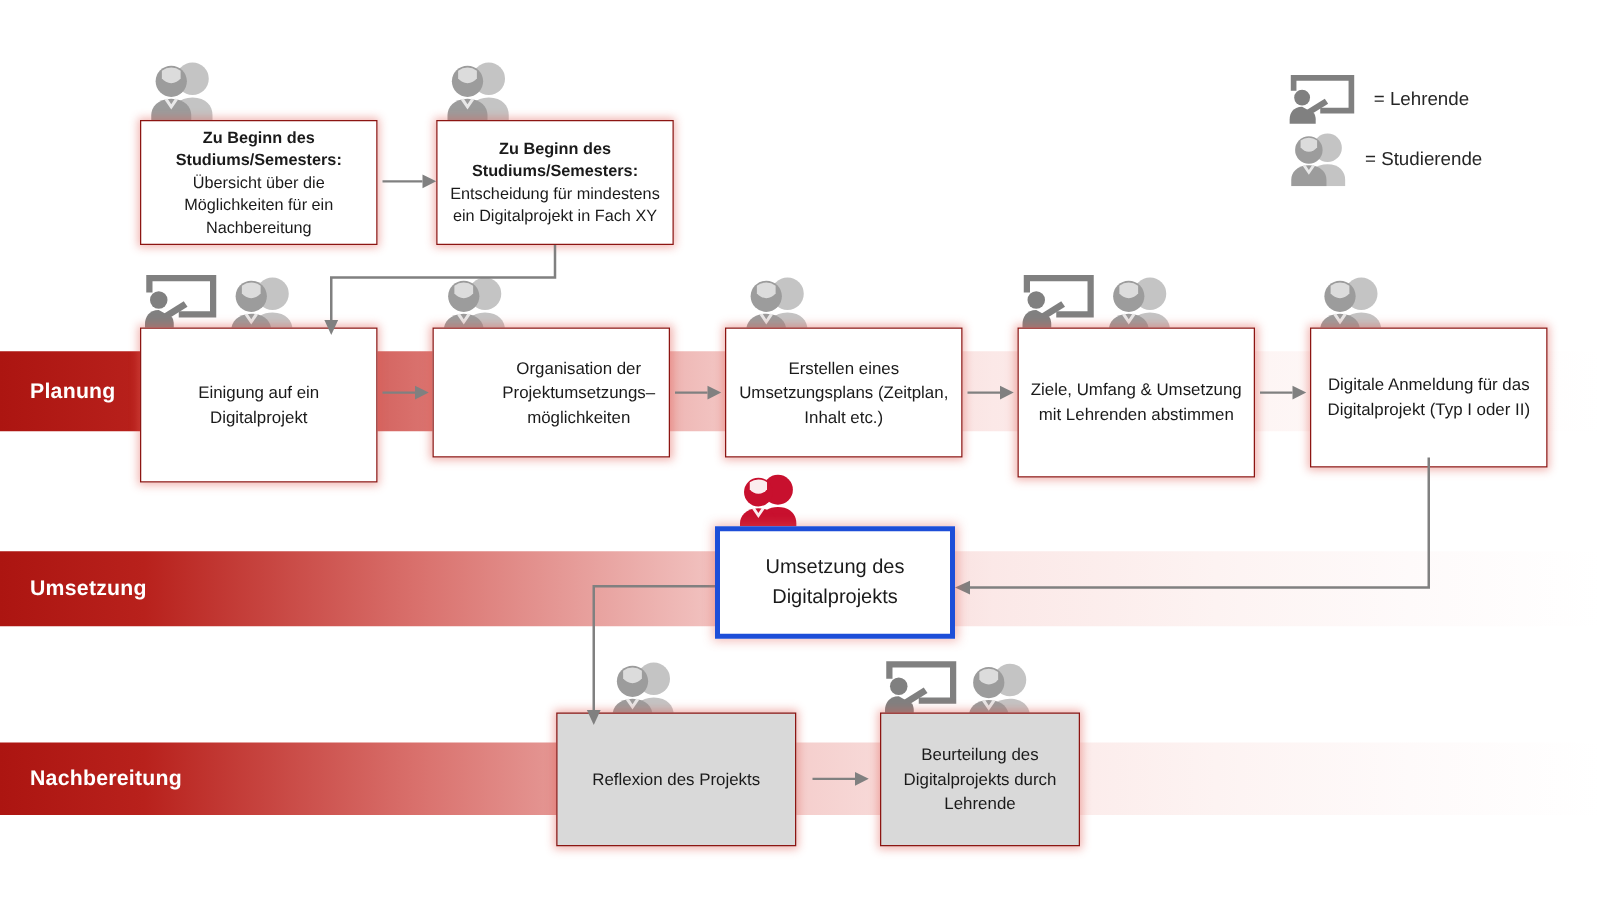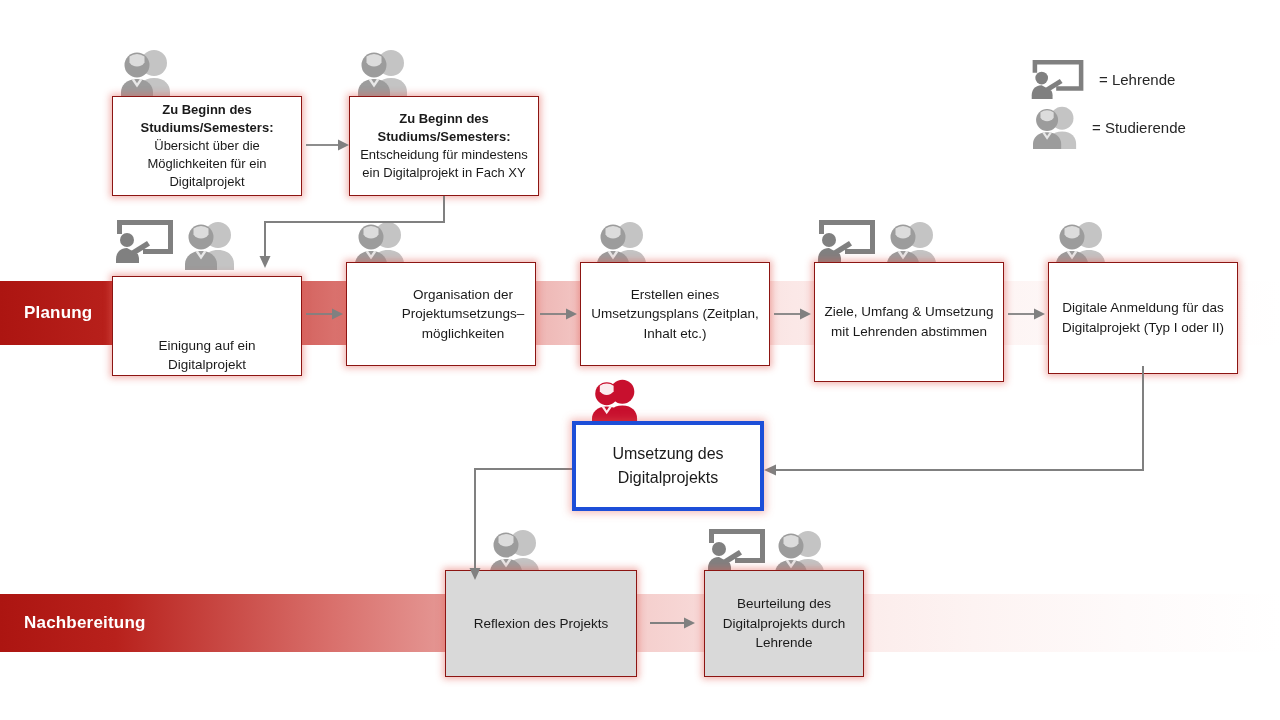--- a/index.html
+++ b/index.html
@@ -103,20 +103,23 @@
   }
 </style>
 </head>
 <body>
 
 <div id="stage">
 
   <div class="band band-planung">
     <span class="band-label">Planung</span>
   </div>
+  <div class="band band-umsetzung">
+    <span class="band-label">Umsetzung</span>
+  </div>
   <div class="band band-nach">
     <span class="band-label">Nachbereitung</span>
   </div>
 
   <span class="icon" style="left:118px; top:48px;">
     <svg width="56" height="50" viewBox="0 0 56 50">
       <circle cx="36" cy="15" r="13" fill="#c4c4c4"></circle>
       <path d="M36 30 c-11 0 -16 7 -16 14 v6 h32 v-6 c0 -7 -5 -14 -16 -14z" fill="#c4c4c4"></path>
       <circle cx="19" cy="17" r="12.5" fill="#9c9c9c"></circle>
       <path d="M26.5 8.5 a12.5 12.5 0 0 0 -15 0 l0 6 a9 9 0 0 0 15 0 z" fill="#dcdcdc"></path>
@@ -131,21 +134,21 @@
       <circle cx="19" cy="17" r="12.5" fill="#9c9c9c"></circle>
       <path d="M26.5 8.5 a12.5 12.5 0 0 0 -15 0 l0 6 a9 9 0 0 0 15 0 z" fill="#dcdcdc"></path>
       <path d="M19 31 c-11 0 -16 7 -16 13 v6 h32 v-6 c0 -6 -5 -13 -16 -13z" fill="#9c9c9c"></path>
       <path d="M13.5 31.5 l5.5 8 l5.5 -8 l-2.5 -0.8 l-3 4.6 l-3 -4.6 z" fill="#e8e8e8"></path>
     </svg>
   </span>
 
   <div class="node top-node" style="left:112px; top:96px; width:190px; height:100px;">
     <div class="txt">
       <span class="lead">Zu Beginn des Studiums/Semesters</span><span class="lead">:</span>
-      <span>Übersicht über die Möglichkeiten für ein Digitalprojekt</span>
+      <span>Übersicht über die Möglichkeiten für ein Nachbereitung</span>
     </div>
   </div>
 
   <div class="node top-node" style="left:349px; top:96px; width:190px; height:100px;">
     <div class="txt">
       <span class="lead">Zu Beginn des Studiums/Semesters</span><span class="lead">:</span>
       <span>Entscheidung für mindestens ein Digitalprojekt in Fach XY</span>
     </div>
   </div>
 
@@ -223,21 +226,21 @@
     <svg width="56" height="50" viewBox="0 0 56 50">
       <circle cx="36" cy="15" r="13" fill="#c4c4c4"></circle>
       <path d="M36 30 c-11 0 -16 7 -16 14 v6 h32 v-6 c0 -7 -5 -14 -16 -14z" fill="#c4c4c4"></path>
       <circle cx="19" cy="17" r="12.5" fill="#9c9c9c"></circle>
       <path d="M26.5 8.5 a12.5 12.5 0 0 0 -15 0 l0 6 a9 9 0 0 0 15 0 z" fill="#dcdcdc"></path>
       <path d="M19 31 c-11 0 -16 7 -16 13 v6 h32 v-6 c0 -6 -5 -13 -16 -13z" fill="#9c9c9c"></path>
       <path d="M13.5 31.5 l5.5 8 l5.5 -8 l-2.5 -0.8 l-3 4.6 l-3 -4.6 z" fill="#e8e8e8"></path>
     </svg>
   </span>
 
-  <div class="node" style="left:112px; top:276px; width:190px; height:100px;align-items:flex-end;">
+  <div class="node" style="left:112px; top:262px; width:190px; height:124px;">
     <span class="txt">Einigung auf ein Digitalprojekt</span>
   </div>
   <div class="node" style="left:346px; top:262px; width:190px; height:104px;padding-left:44px;">
     <span class="txt">Organisation der Projektumsetzungs–möglichkeiten</span>
   </div>
   <div class="node" style="left:580px; top:262px; width:190px; height:104px;">
     <span class="txt">Erstellen eines Umsetzungsplans (Zeitplan, Inhalt etc.)</span>
   </div>
   <div class="node" style="left:814px; top:262px; width:190px; height:120px;">
     <span class="txt">Ziele, Umfang &amp; Umsetzung mit Lehrenden abstimmen</span>

